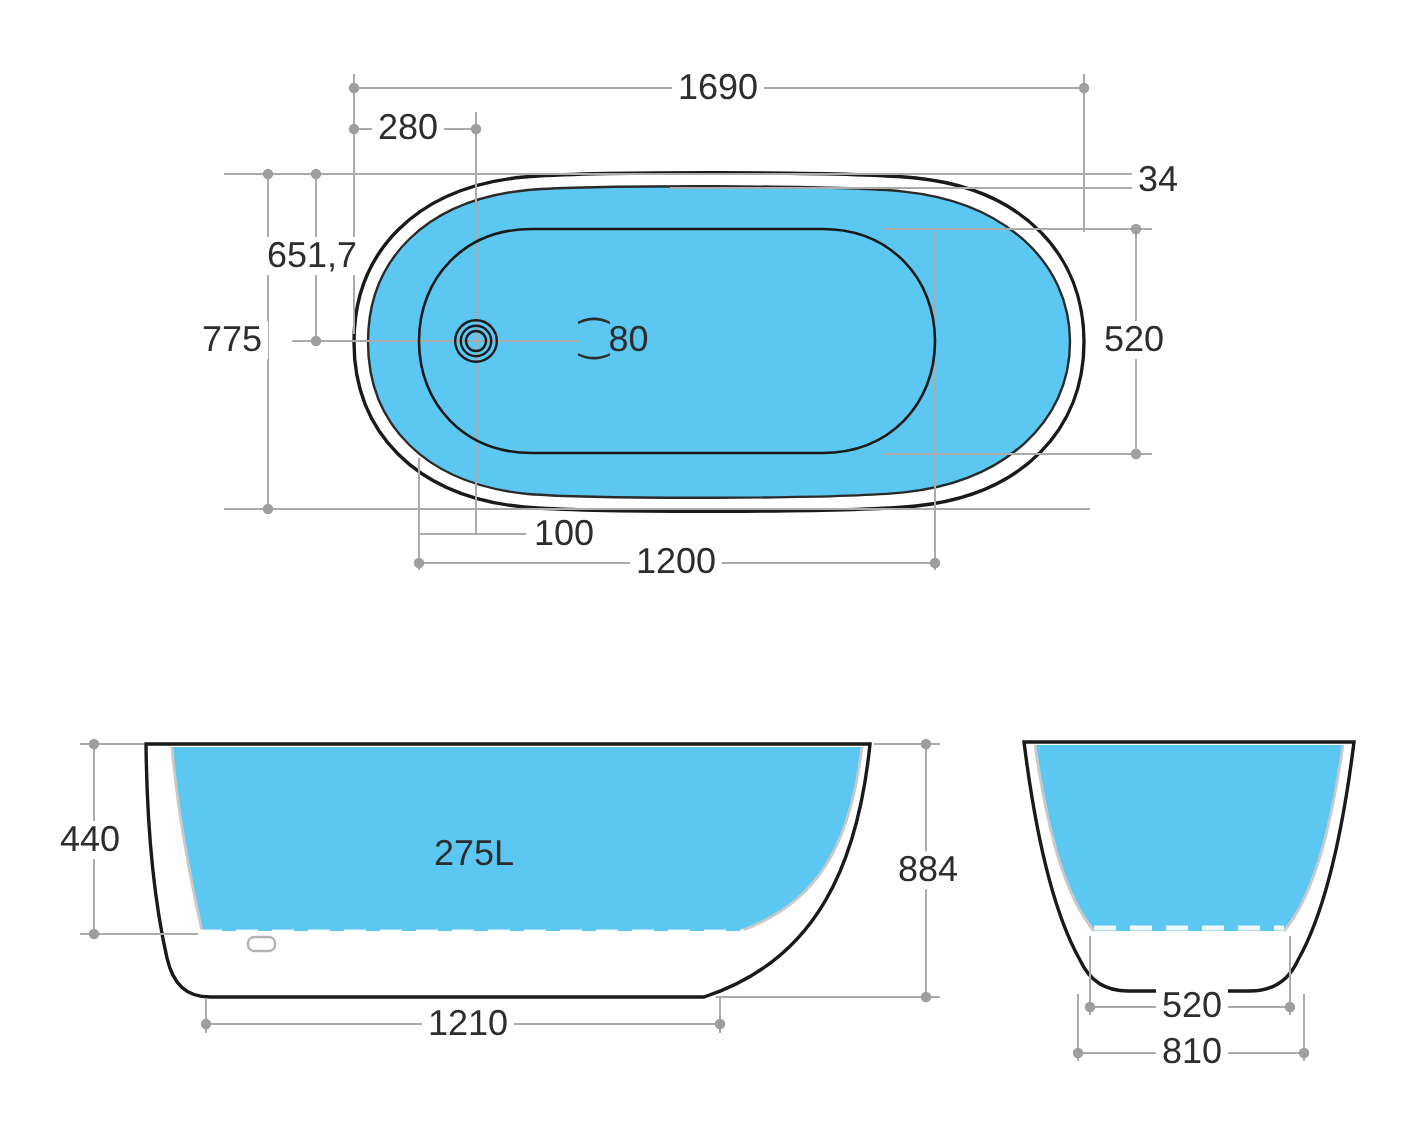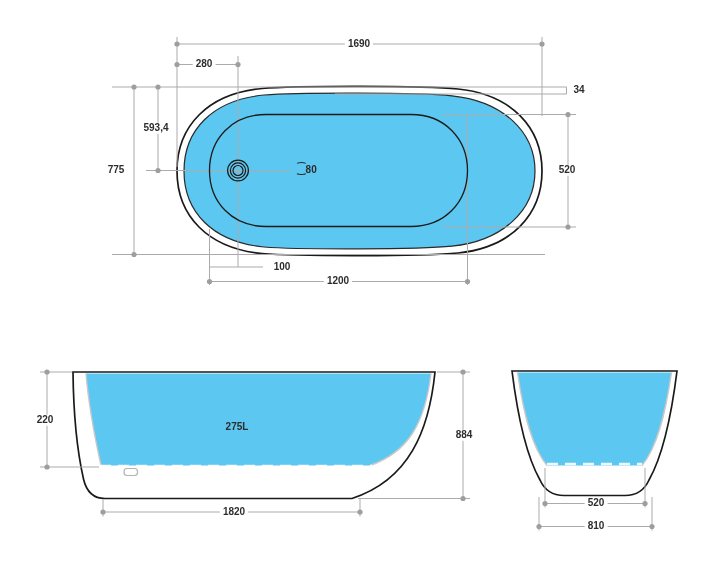--- a/index.html
+++ b/index.html
@@ -17,26 +17,25 @@
   .basin{fill:none;stroke:#1a1a1a;stroke-width:1.3;}
   .drain{fill:none;stroke:#1a1a1a;stroke-width:1.2;}
   .wall{fill:none;stroke:#C9C9C9;stroke-width:1.4;}
   .dim{stroke:#ABABAB;stroke-width:1;fill:none;}
   .dot{fill:#9E9E9E;stroke:none;}
   .dash{stroke:#ffffff;stroke-width:2.4;stroke-dasharray:11 7;fill:none;opacity:.9;}
   .plug{fill:#ffffff;stroke:#B3B3B3;stroke-width:1.2;}
   .dim-label{
     position:absolute;
     transform:translate(-50%,-50%);
-    font-size:10px;line-height:1.05;
+    font-size:18px;line-height:1.05;
     color:#2d2d2d;
     background:#ffffff;
     padding:0 3px;
     white-space:nowrap;
-    font-weight:bold;
   }
   .on-blue{background:transparent;padding:0;}
 </style>
 </head>
 <body>
 
 <div id="canvas">
 
   <svg id="drawing" width="713" height="567" viewBox="0 0 713 567">
 
@@ -144,28 +143,28 @@
         <circle class="dot" cx="645" cy="503.5" r="2.6"></circle>
         <circle class="dot" cx="539" cy="526.5" r="2.6"></circle>
         <circle class="dot" cx="652" cy="526.5" r="2.6"></circle>
       </g>
     </g>
   </svg>
 
   <div class="dim-label" style="left:359px;top:44px;">1690</div>
   <div class="dim-label" style="left:204px;top:64px;">280</div>
   <div class="dim-label" style="left:579px;top:90px;">34</div>
-  <div class="dim-label" style="left:156px;top:128px;">593,4</div>
+  <div class="dim-label" style="left:156px;top:128px;">651,7</div>
   <div class="dim-label" style="left:116px;top:170px;">775</div>
   <div class="dim-label on-blue" style="left:307px;top:170px;">⁐80</div>
   <div class="dim-label" style="left:567px;top:170px;">520</div>
   <div class="dim-label" style="left:282px;top:267px;">100</div>
   <div class="dim-label" style="left:338px;top:281px;">1200</div>
 
-  <div class="dim-label" style="left:45px;top:420px;">220</div>
+  <div class="dim-label" style="left:45px;top:420px;">440</div>
   <div class="dim-label on-blue" style="left:237px;top:427px;">275L</div>
   <div class="dim-label" style="left:464px;top:435px;">884</div>
-  <div class="dim-label" style="left:234px;top:512px;">1820</div>
+  <div class="dim-label" style="left:234px;top:512px;">1210</div>
 
   <div class="dim-label" style="left:596px;top:503px;">520</div>
   <div class="dim-label" style="left:596px;top:526px;">810</div>
 
 </div>
 
 </body></html>

